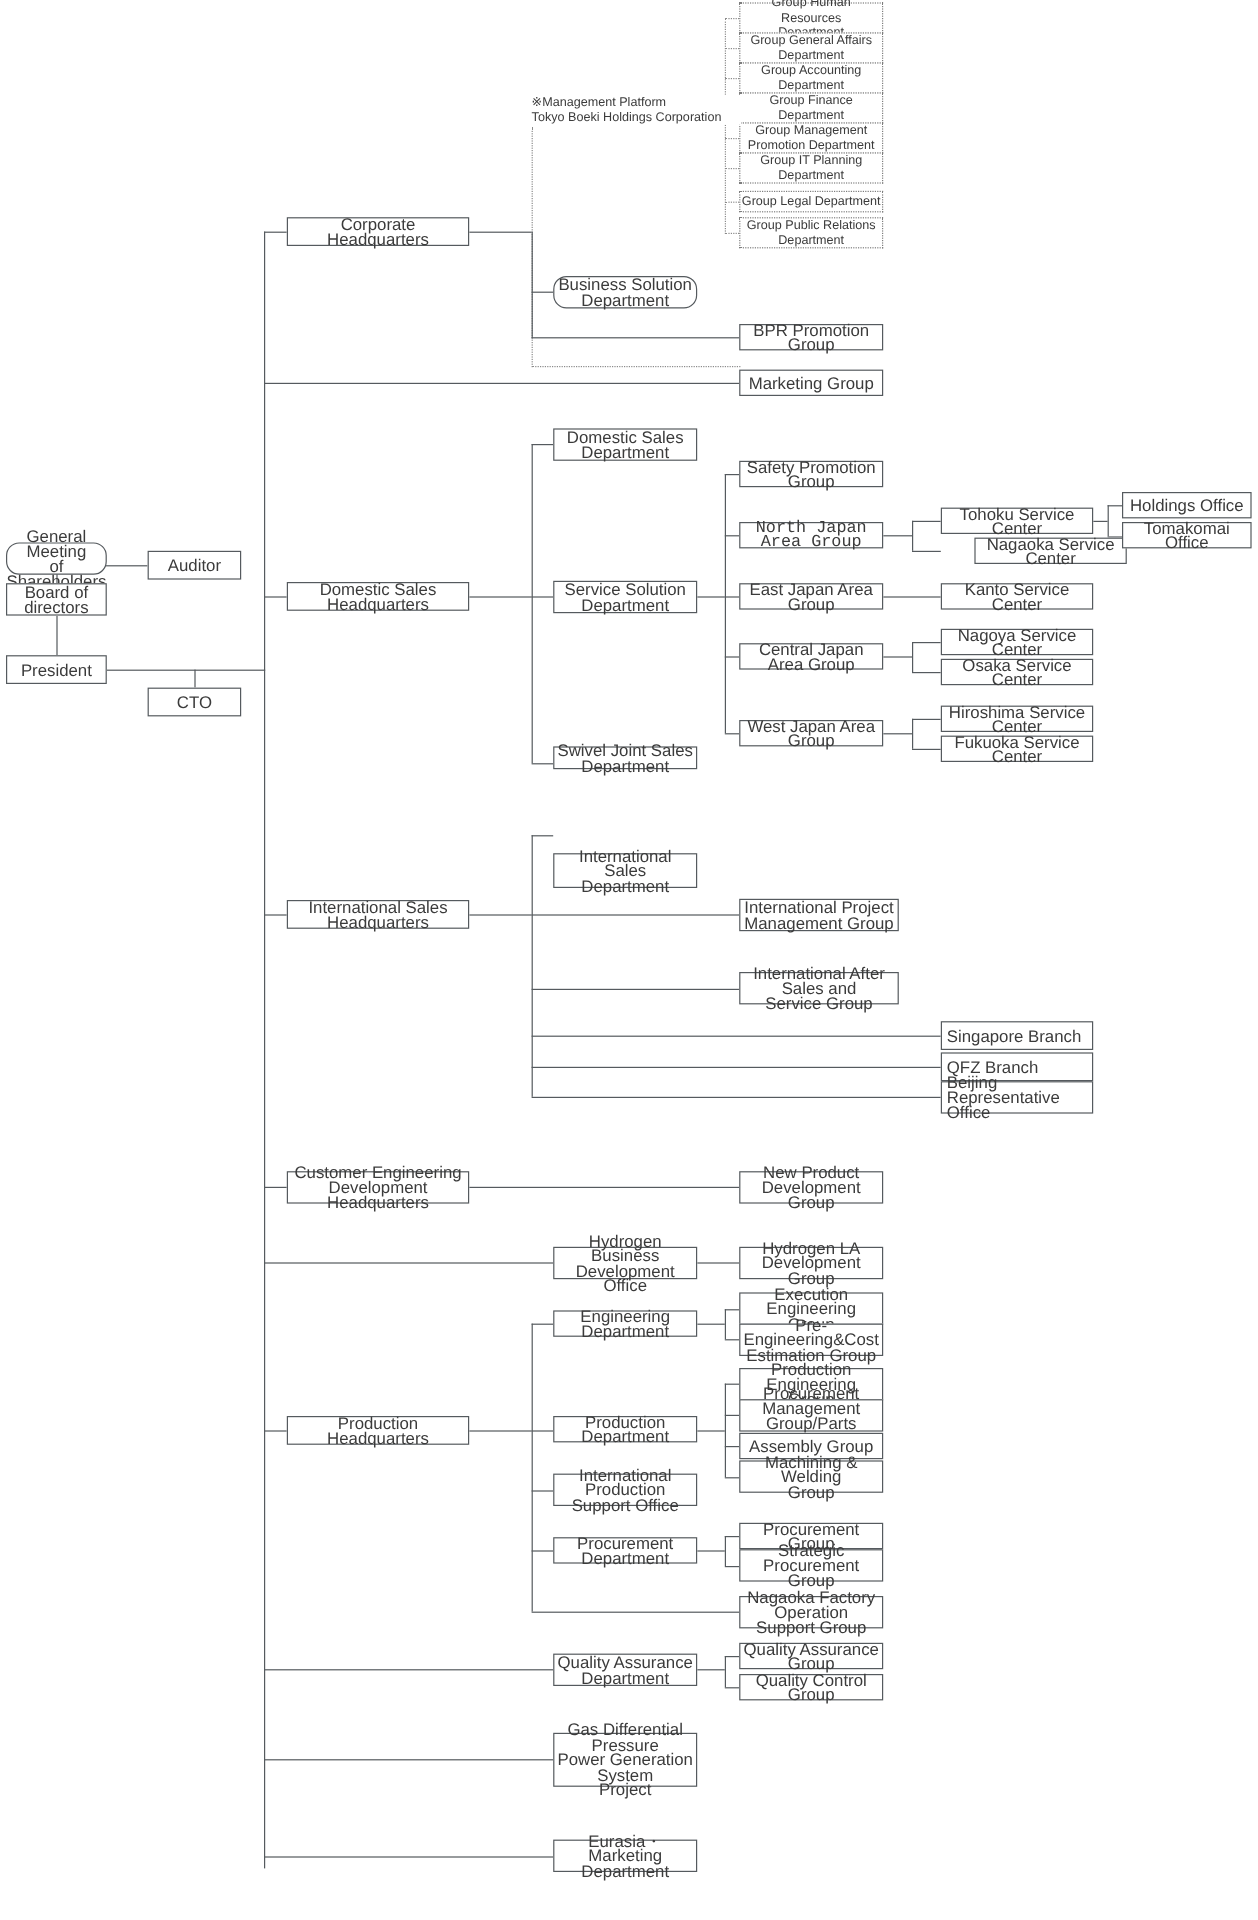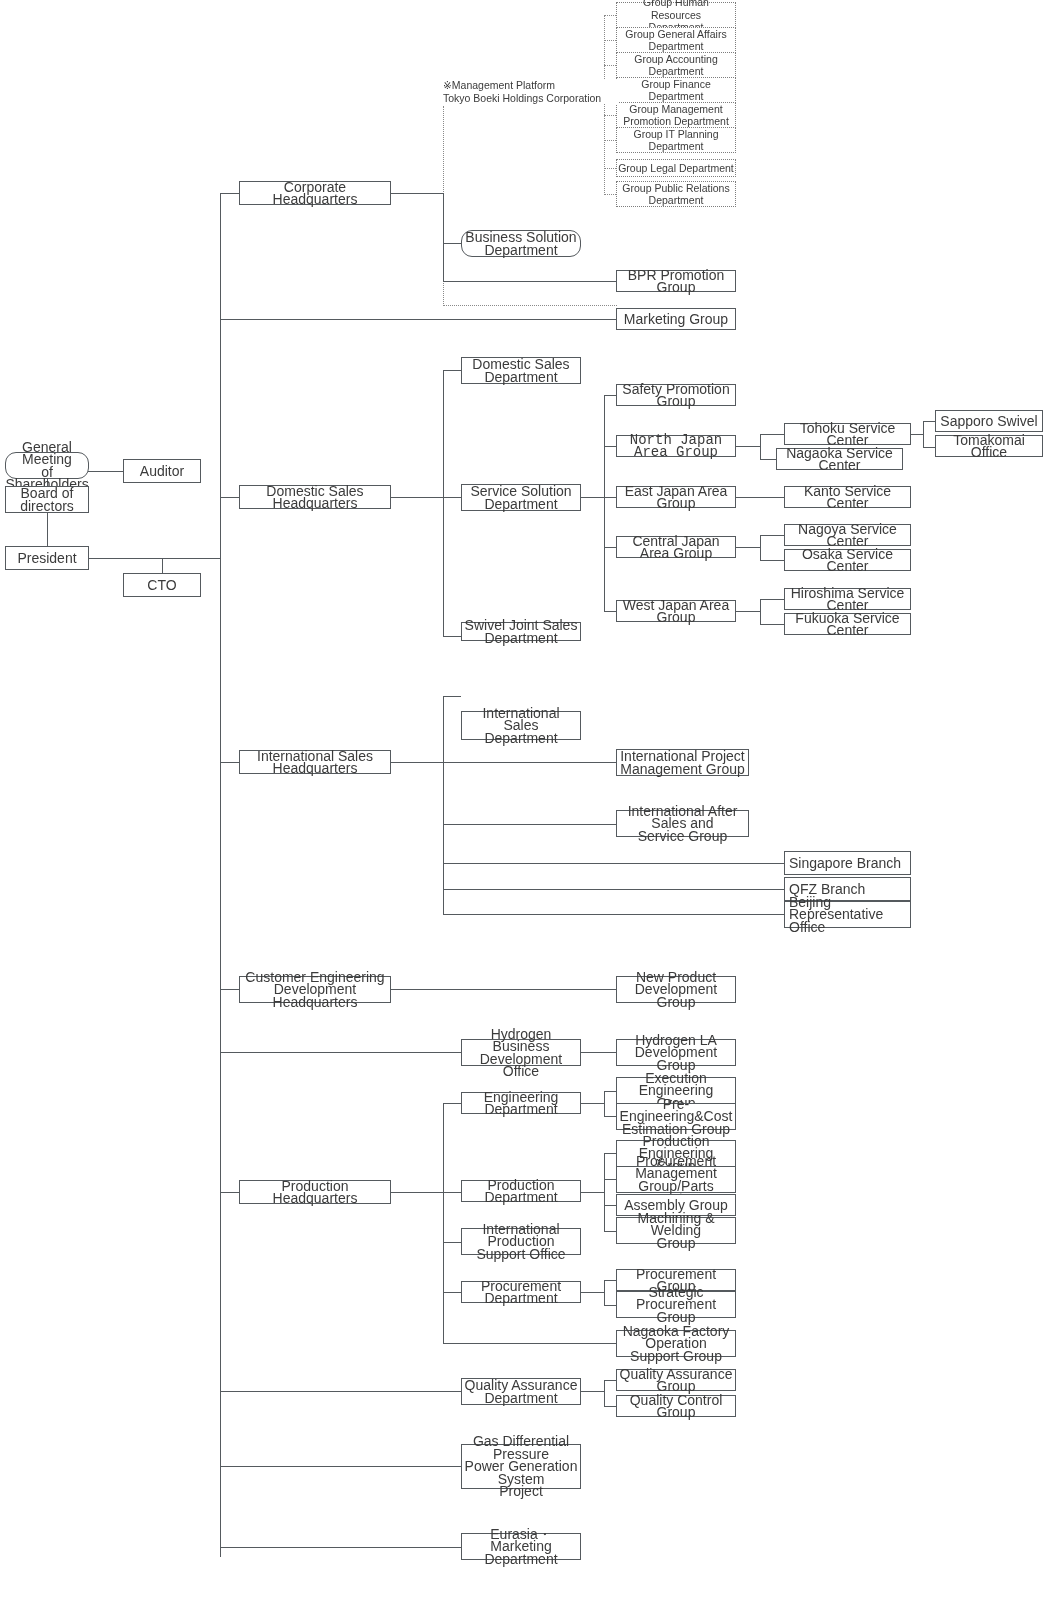--- a/index.html
+++ b/index.html
@@ -164,27 +164,27 @@
   <div class="h" style="left:604px;top:547px;width:12px;"></div>
 
   <div class="box" style="left:616px;top:600px;width:120px;height:22px;">West Japan Area Group</div>
   <div class="h" style="left:604px;top:611px;width:12px;"></div>
 
   <div class="h" style="left:736px;top:446px;width:24px;"></div>
   <div class="v" style="left:760px;top:434px;height:25px;"></div>
   <div class="h" style="left:760px;top:434px;width:24px;"></div>
   <div class="h" style="left:760px;top:459px;width:24px;"></div>
   <div class="box" style="left:784px;top:423px;width:127px;height:22px;">Tohoku Service Center</div>
-  <div class="box" style="left:776px;top:448px;width:127px;height:22px;">Nagaoka Service Center</div>
+  <div class="box" style="left:812px;top:448px;width:127px;height:22px;">Nagaoka Service Center</div>
 
   <div class="h" style="left:911px;top:434px;width:12px;"></div>
   <div class="v" style="left:923px;top:421px;height:26px;"></div>
   <div class="h" style="left:923px;top:421px;width:12px;"></div>
   <div class="h" style="left:923px;top:447px;width:12px;"></div>
-  <div class="box" style="left:935px;top:410px;width:108px;height:22px;">Sapporo Swivel</div>
+  <div class="box" style="left:935px;top:410px;width:108px;height:22px;">Holdings Office</div>
   <div class="box" style="left:935px;top:435px;width:108px;height:22px;">Tomakomai Office</div>
 
   <div class="h" style="left:736px;top:497px;width:48px;"></div>
   <div class="box" style="left:784px;top:486px;width:127px;height:22px;">Kanto Service Center</div>
 
   <div class="h" style="left:736px;top:547px;width:24px;"></div>
   <div class="v" style="left:760px;top:535px;height:25px;"></div>
   <div class="h" style="left:760px;top:535px;width:24px;"></div>
   <div class="h" style="left:760px;top:560px;width:24px;"></div>
   <div class="box" style="left:784px;top:524px;width:127px;height:22px;">Nagoya Service Center</div>

